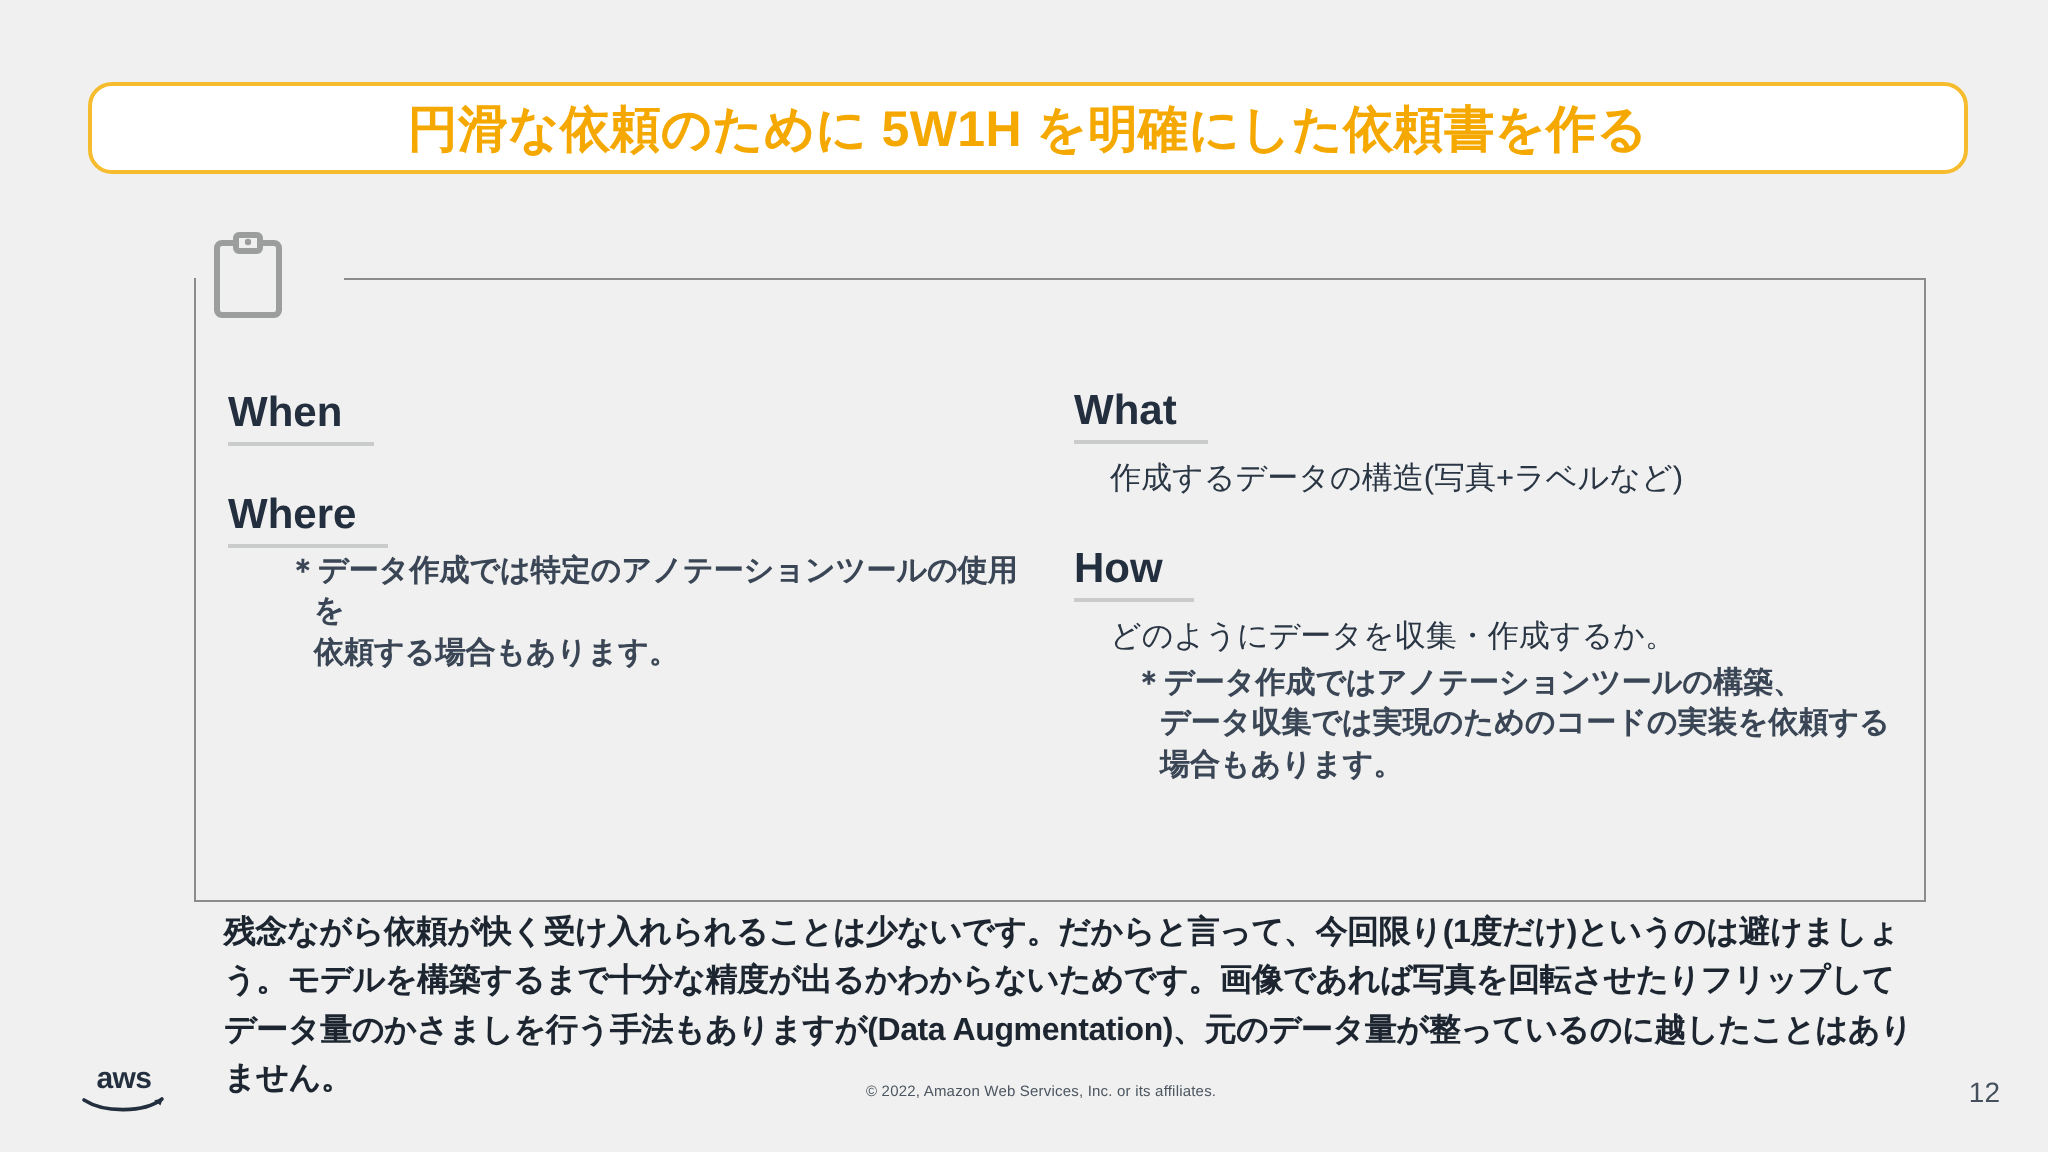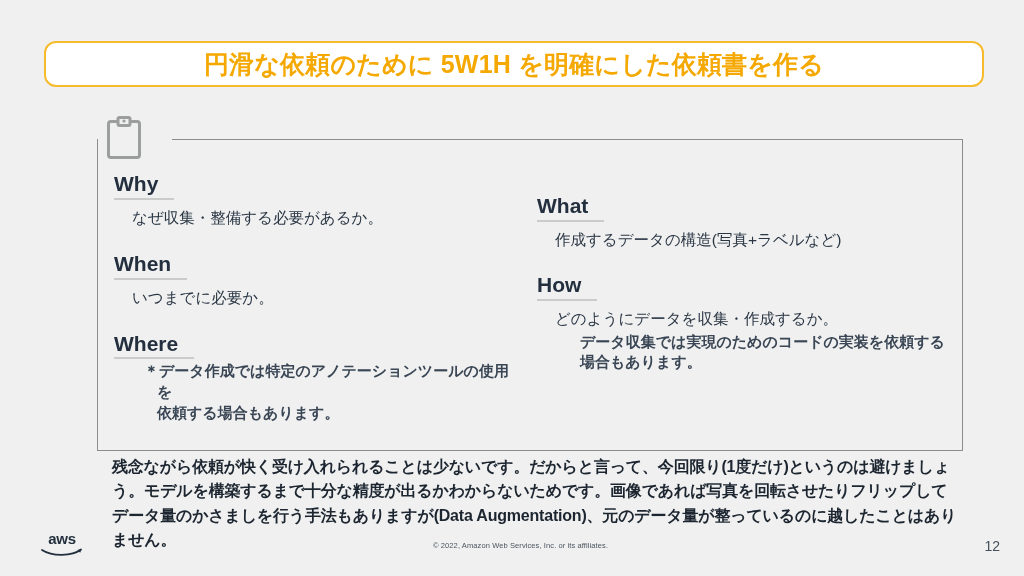--- a/index.html
+++ b/index.html
@@ -162,30 +162,25 @@
     <rect x="12" y="1.5" width="12" height="8" rx="1.5" ry="1.5" fill="#eff0ef" stroke="#9b9e9d" stroke-width="3"></rect>
     <circle cx="18" cy="5" r="1.6" fill="#9b9e9d"></circle>
   </svg>
 </div>
 
 <div class="content-box"></div>
 <div class="content-box-topline"></div>
 
 <div class="col col-left">
 
-  <div class="wblock">
-    <div class="wh-head">Why</div>
-    <div class="wh-body">なぜ収集・整備する必要があるか。</div>
-  </div>
 
   <div class="gap-a"></div>
 
   <div class="wblock">
     <div class="wh-head">When</div>
-    <div class="wh-body">いつまでに必要か。</div>
   </div>
 
   <div class="gap-a"></div>
 
   <div class="wblock">
     <div class="wh-head">Where</div>
     <div class="wh-note">
       <span class="wh-note-first">＊データ作成では特定のアノテーションツールの使用を</span>
       <span class="wh-note-ind">依頼する場合もあります。</span>
     </div>
@@ -202,20 +197,21 @@
     <div class="wh-head">What</div>
     <div class="wh-body">作成するデータの構造(写真+ラベルなど)</div>
   </div>
 
   <div class="gap-b"></div>
 
   <div class="wblock">
     <div class="wh-head">How</div>
     <div class="wh-body">どのようにデータを収集・作成するか。</div>
     <div class="wh-note">
+      <span class="wh-note-first">＊データ作成ではアノテーションツールの構築、</span>
       <span class="wh-note-ind">データ収集では実現のためのコードの実装を依頼する</span>
       <span class="wh-note-ind">場合もあります。</span>
     </div>
   </div>
 
 </div>
 
 <div class="bottom-para">残念ながら依頼が快く受け入れられることは少ないです。だからと言って、今回限り(1度だけ)というのは避けましょう。モデルを構築するまで十分な精度が出るかわからないためです。画像であれば写真を回転させたりフリップしてデータ量のかさましを行う手法もありますが(Data Augmentation)、元のデータ量が整っているのに越したことはありません。</div>
 
 <div class="aws-logo">

